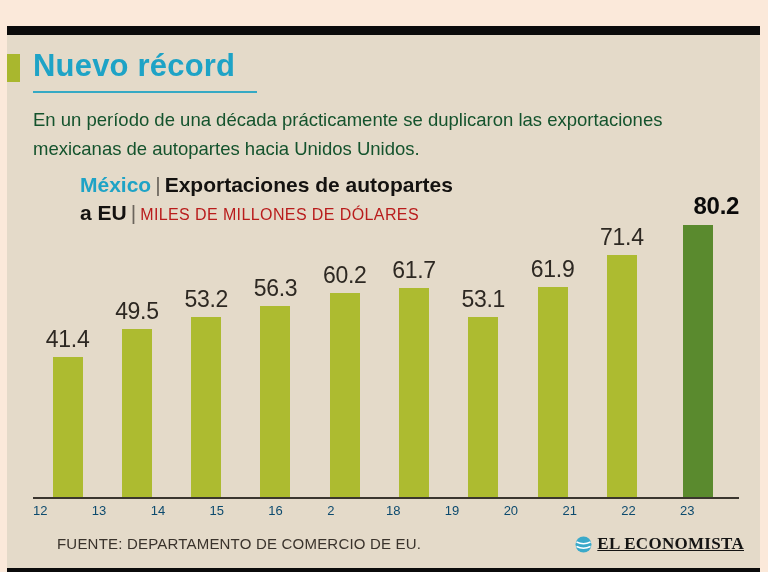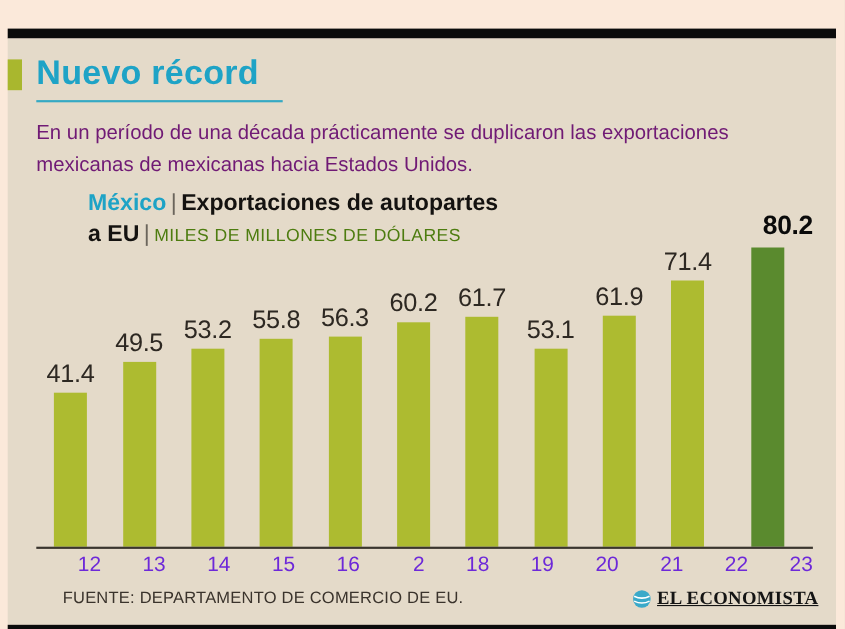--- a/index.html
+++ b/index.html
@@ -13,40 +13,40 @@
   .bar-bottom{position:absolute;left:0;top:542px;width:753px;height:11px;background:#0b0b0b;}
   .panel{position:absolute;left:0;top:9px;width:753px;height:533px;background:#e4dac9;}
 
   .bullet{position:absolute;left:0;top:19px;width:13px;height:28px;background:#a9b72e;}
   .main-title{
     position:absolute;left:26px;top:13px;
     font-size:31px;font-weight:bold;letter-spacing:0.2px;color:#1ea3c6;
   }
   .title-rule{position:absolute;left:26px;top:56px;width:224px;height:2px;background:#35a9c4;}
 
-  .subtitle{position:absolute;left:26px;top:70px;color:#701a75;font-size:18.5px;line-height:29px;}
+  .subtitle{position:absolute;left:26px;top:70px;color:#14532d;font-size:18.5px;line-height:29px;}
 
   .chart-head{position:absolute;left:26px;top:136px;font-size:21px;line-height:28px;color:#141210;margin-left:47px;}
   .chart-head .cyan{color:#1ea3c6;font-weight:bold;}
   .chart-head b{font-weight:bold;color:#141210;}
   .chart-head .sep{font-weight:normal;color:#6b655c;padding:0 4px;}
-  .chart-head .units{font-size:16px;color:#4d7c0f;letter-spacing:0.4px;}
+  .chart-head .units{font-size:16px;color:#b91c1c;letter-spacing:0.4px;}
 
   .bars{
     position:absolute;left:26px;top:160px;width:706px;height:302px;
     display:flex;align-items:flex-end;
   }
   .col{flex:1;display:flex;flex-direction:column;align-items:center;justify-content:flex-end;}
   .val{font-size:23px;color:#2d2822;margin-bottom:4px;white-space:nowrap;letter-spacing:-0.3px;}
   .val.hl{font-size:24px;font-weight:bold;color:#0a0a0a;margin-bottom:5px;margin-left:37px;}
   .rect{width:30px;}
 
   .axis{position:absolute;left:26px;top:462px;width:706px;height:2px;background:#3a352e;}
   .years{position:absolute;left:26px;top:468px;width:706px;display:flex;}
-  .year{flex:1;text-align:right;font-size:19px;color:#6d28d9;}
+  .year{flex:1;text-align:left;font-size:13px;color:#0c4a6e;}
 
   .source{position:absolute;left:26px;top:500px;font-size:15px;color:#3a332c;letter-spacing:0.2px;margin-left:24px;}
   .brand{
     position:absolute;right:16px;top:499px;display:flex;align-items:center;gap:5px;
     font-family:"Liberation Serif", serif;font-weight:bold;font-size:17px;color:#141414;
     letter-spacing:0.3px;
     text-decoration:underline;
   }
   .brand svg{display:block;}
 </style>
@@ -56,44 +56,40 @@
 <div class="poster">
   <div class="bar-top"></div>
 
   <div class="panel">
     <div class="bullet"></div>
     <div class="main-title">Nuevo récord</div>
     <div class="title-rule"></div>
 
     <div class="subtitle">
       <div>En un período de una década prácticamente se duplicaron las exportaciones</div>
-      <div>mexicanas de mexicanas hacia Estados Unidos.</div>
+      <div>mexicanas de autopartes hacia Unidos Unidos.</div>
     </div>
 
     <div class="chart-head">
       <div><span class="cyan">México</span><span class="sep">|</span><b>Exportaciones de autopartes</b></div>
       <div><b>a EU</b><span class="sep">|</span><span class="units">MILES DE MILLONES DE DÓLARES</span></div>
     </div>
 
     <div class="bars" id="bars">
         <div class="col">
           <div class="val">41.4</div>
           <div class="rect" style="height: 140px; background: rgb(173, 187, 48);"></div>
         </div>
         <div class="col">
           <div class="val">49.5</div>
           <div class="rect" style="height: 168px; background: rgb(173, 187, 48);"></div>
         </div>
         <div class="col">
           <div class="val">53.2</div>
           <div class="rect" style="height: 180px; background: rgb(173, 187, 48);"></div>
-        </div>
-        <div class="col">
-          <div class="val">55.8</div>
-          <div class="rect" style="height: 189px; background: rgb(173, 187, 48);"></div>
         </div>
         <div class="col">
           <div class="val">56.3</div>
           <div class="rect" style="height: 191px; background: rgb(173, 187, 48);"></div>
         </div>
         <div class="col">
           <div class="val">60.2</div>
           <div class="rect" style="height: 204px; background: rgb(173, 187, 48);"></div>
         </div>
         <div class="col">

